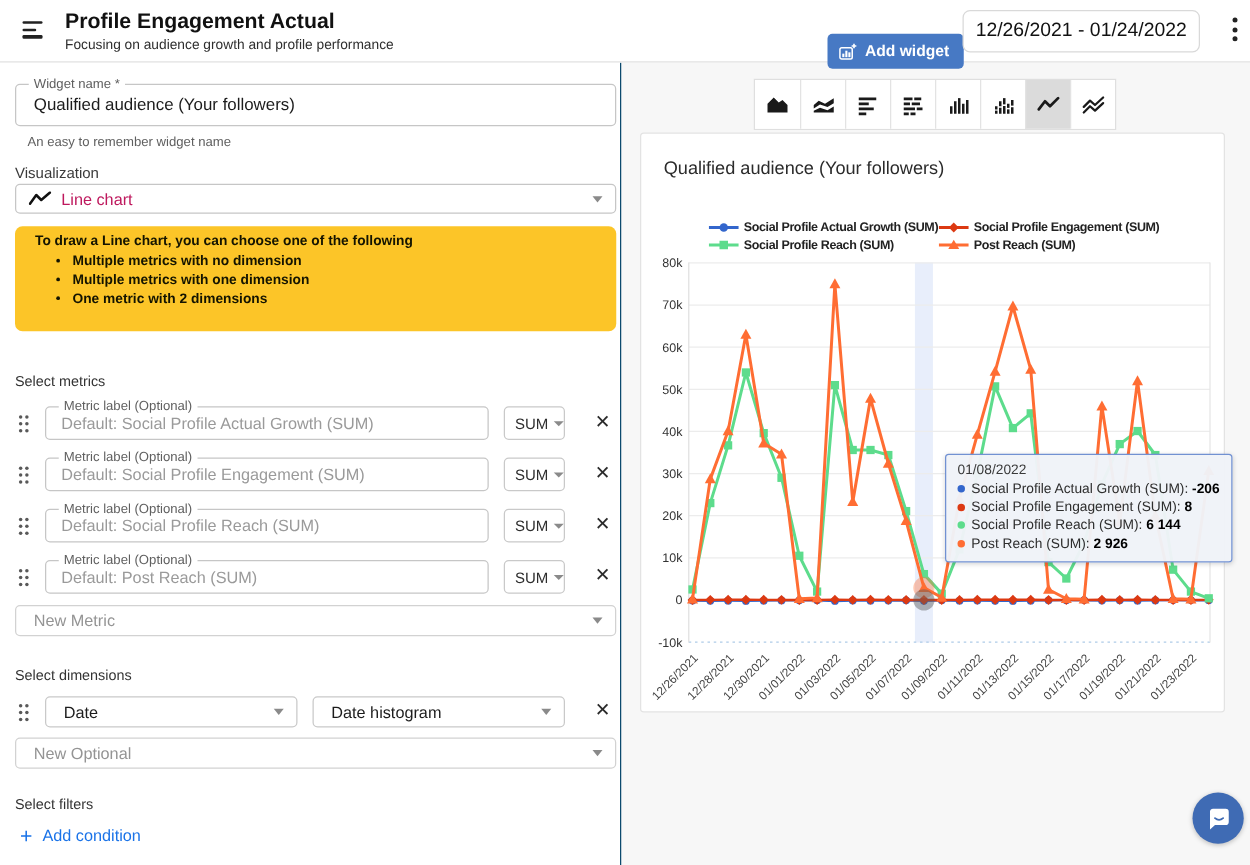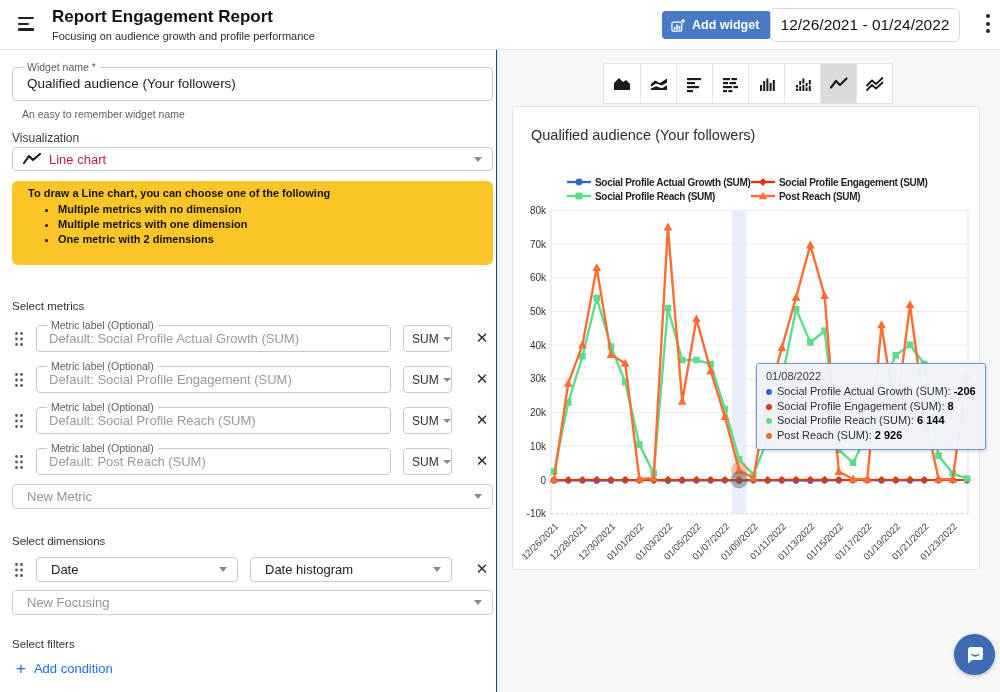--- a/index.html
+++ b/index.html
@@ -7,21 +7,21 @@
               font-family:"Liberation Sans", sans-serif; color:#212121; }
 
   
   .header { position:absolute; left:0; top:0; width:1000px; height:50px;
             background:#fff; border-bottom:1px solid #e2e2e2; z-index:5; }
   .hamburger { position:absolute; left:18px; top:17px; width:16px; cursor:pointer; }
   .hamburger div { height:2.4px; background:#222; border-radius:1px; margin-bottom:3.2px; }
   .hamburger div:nth-child(2){ width:11px; }
   .hd-title { position:absolute; left:52px; top:7px; font-size:17px; font-weight:bold; color:#111; }
   .hd-sub   { position:absolute; left:52px; top:30px; font-size:11px; color:#2e2e2e; }
-  .add-widget { position:absolute; left:662px; top:11px; height:28px; padding:0 12px 0 9px;
+  .add-widget { position:absolute; left:662px; top:27px; height:28px; padding:0 12px 0 9px;
                 background:#4779c4; color:#fff; border:none; border-radius:4px;
                 font-size:12.5px; font-weight:bold; display:flex; align-items:center; gap:6px;
                 font-family:inherit; cursor:pointer; }
   .date-box { position:absolute; left:770px; top:8px; width:190px; height:34px;
               border:1px solid #d9d9d9; border-radius:6px; background:#fff;
               display:flex; align-items:center; justify-content:center;
               font-size:15.5px; font-weight:500; color:#111; cursor:pointer; }
   .kebab { position:absolute; left:984px; top:14px; width:8px; cursor:pointer; }
   .kebab div { width:4px; height:4px; background:#222; border-radius:50%; margin:0 auto 3.5px; }
 
@@ -96,21 +96,21 @@
 </style>
 </head>
 <body>
 
 <div class="header">
   <div class="hamburger">
       <div></div>
       <div></div>
       <div></div>
     </div>
-  <div class="hd-title">Report Engagement Report</div>
+  <div class="hd-title">Profile Engagement Actual</div>
   <div class="hd-sub">Focusing on audience growth and profile performance</div>
   <button class="add-widget">
     <svg width="15" height="15" viewBox="0 0 16 16">
       <rect x="1" y="4.5" width="10.5" height="9.5" rx="1.5" fill="none" stroke="#fff" stroke-width="1.3"></rect>
       <rect x="3" y="9.5" width="1.8" height="3" fill="#fff"></rect>
       <rect x="5.6" y="7" width="1.8" height="5.5" fill="#fff"></rect>
       <rect x="8.2" y="8.4" width="1.8" height="4.1" fill="#fff"></rect>
       <path d="M13 1 v4 M11 3 h4" stroke="#fff" stroke-width="1.4"></path>
     </svg>
     <span>Add widget</span>
@@ -261,21 +261,21 @@
       <span class="caret"></span>
     </div>
     <div class="dim-select" style="left:238px;width:202px">
       <span>Date histogram</span>
       <span class="caret"></span>
     </div>
     <button class="x-btn" style="top:2px">✕</button>
   </div>
 
   <div class="wide-select" style="top:540px">
-    <span>New Focusing</span>
+    <span>New Optional</span>
     <span class="caret"></span>
   </div>
 
   <div class="sec-label" style="top:588px">Select filters</div>
   <button class="add-cond">
     <span class="plus">+</span>
     <span>Add condition</span>
   </button>
 </div>
 

